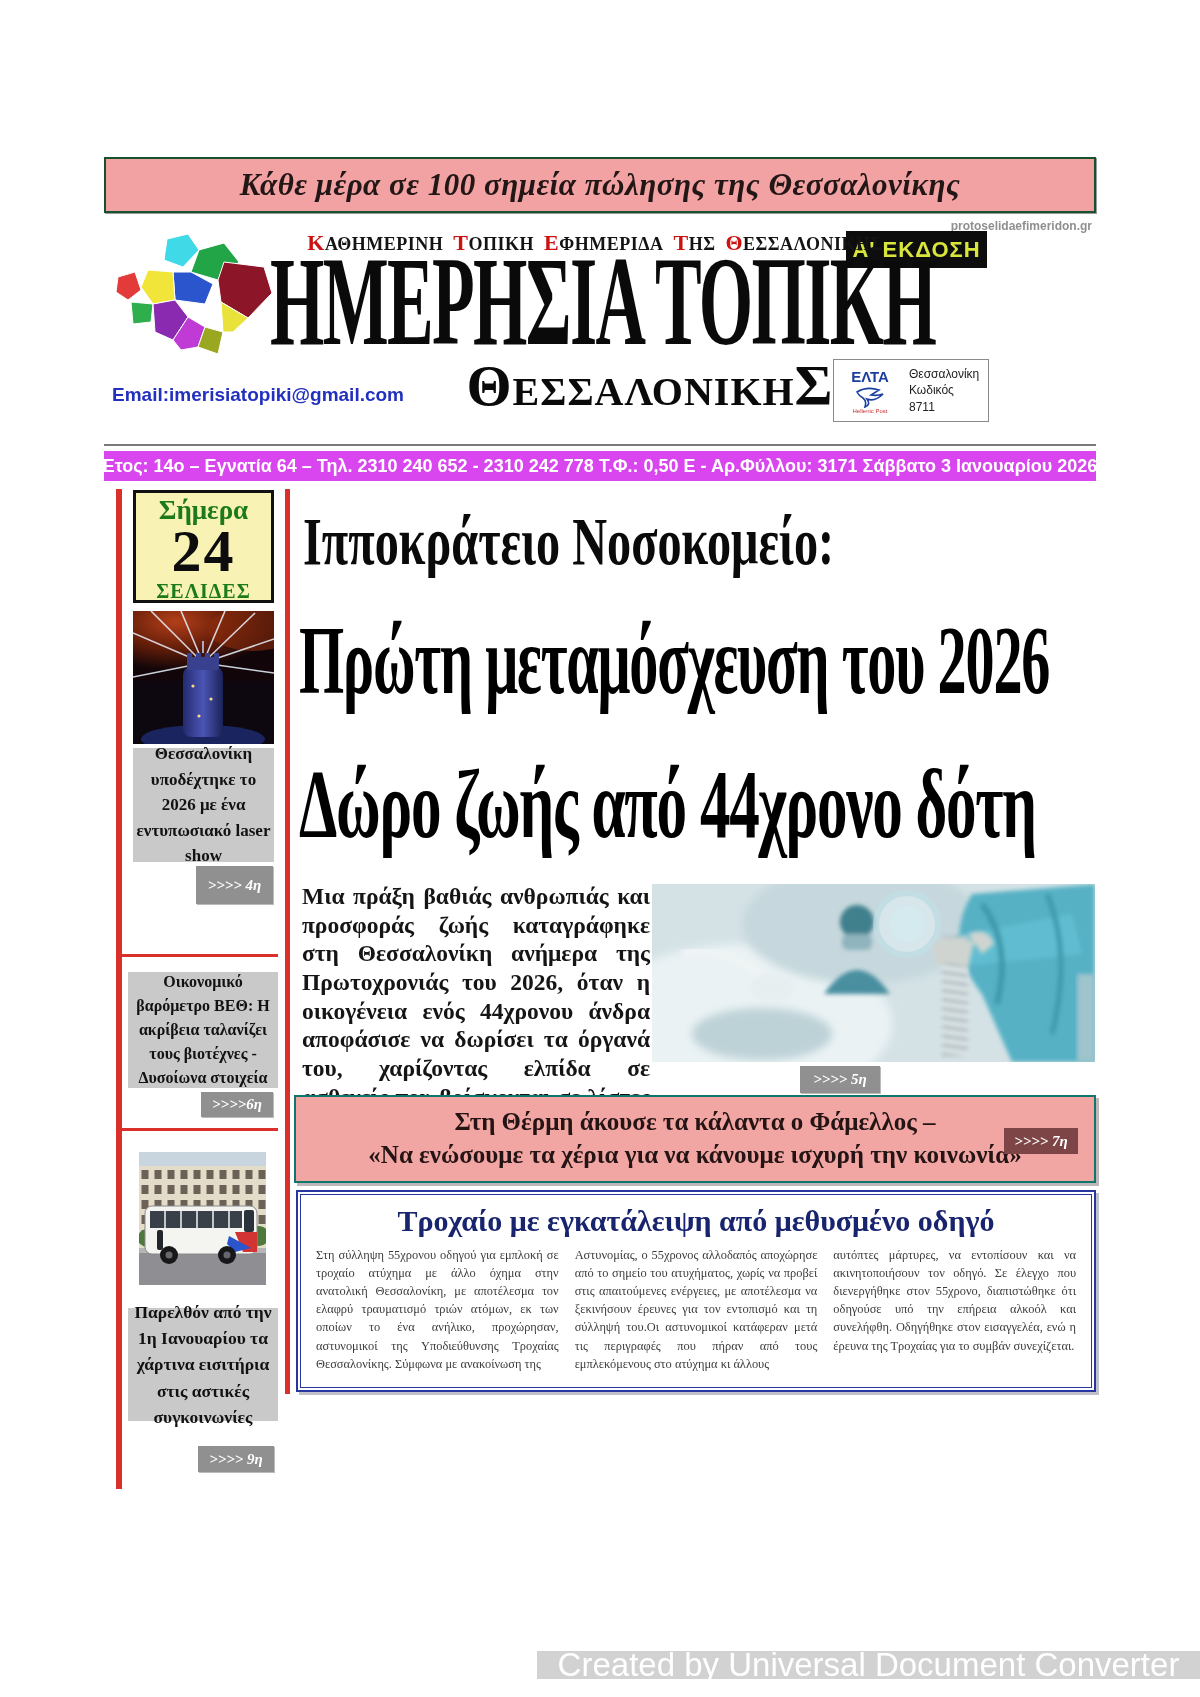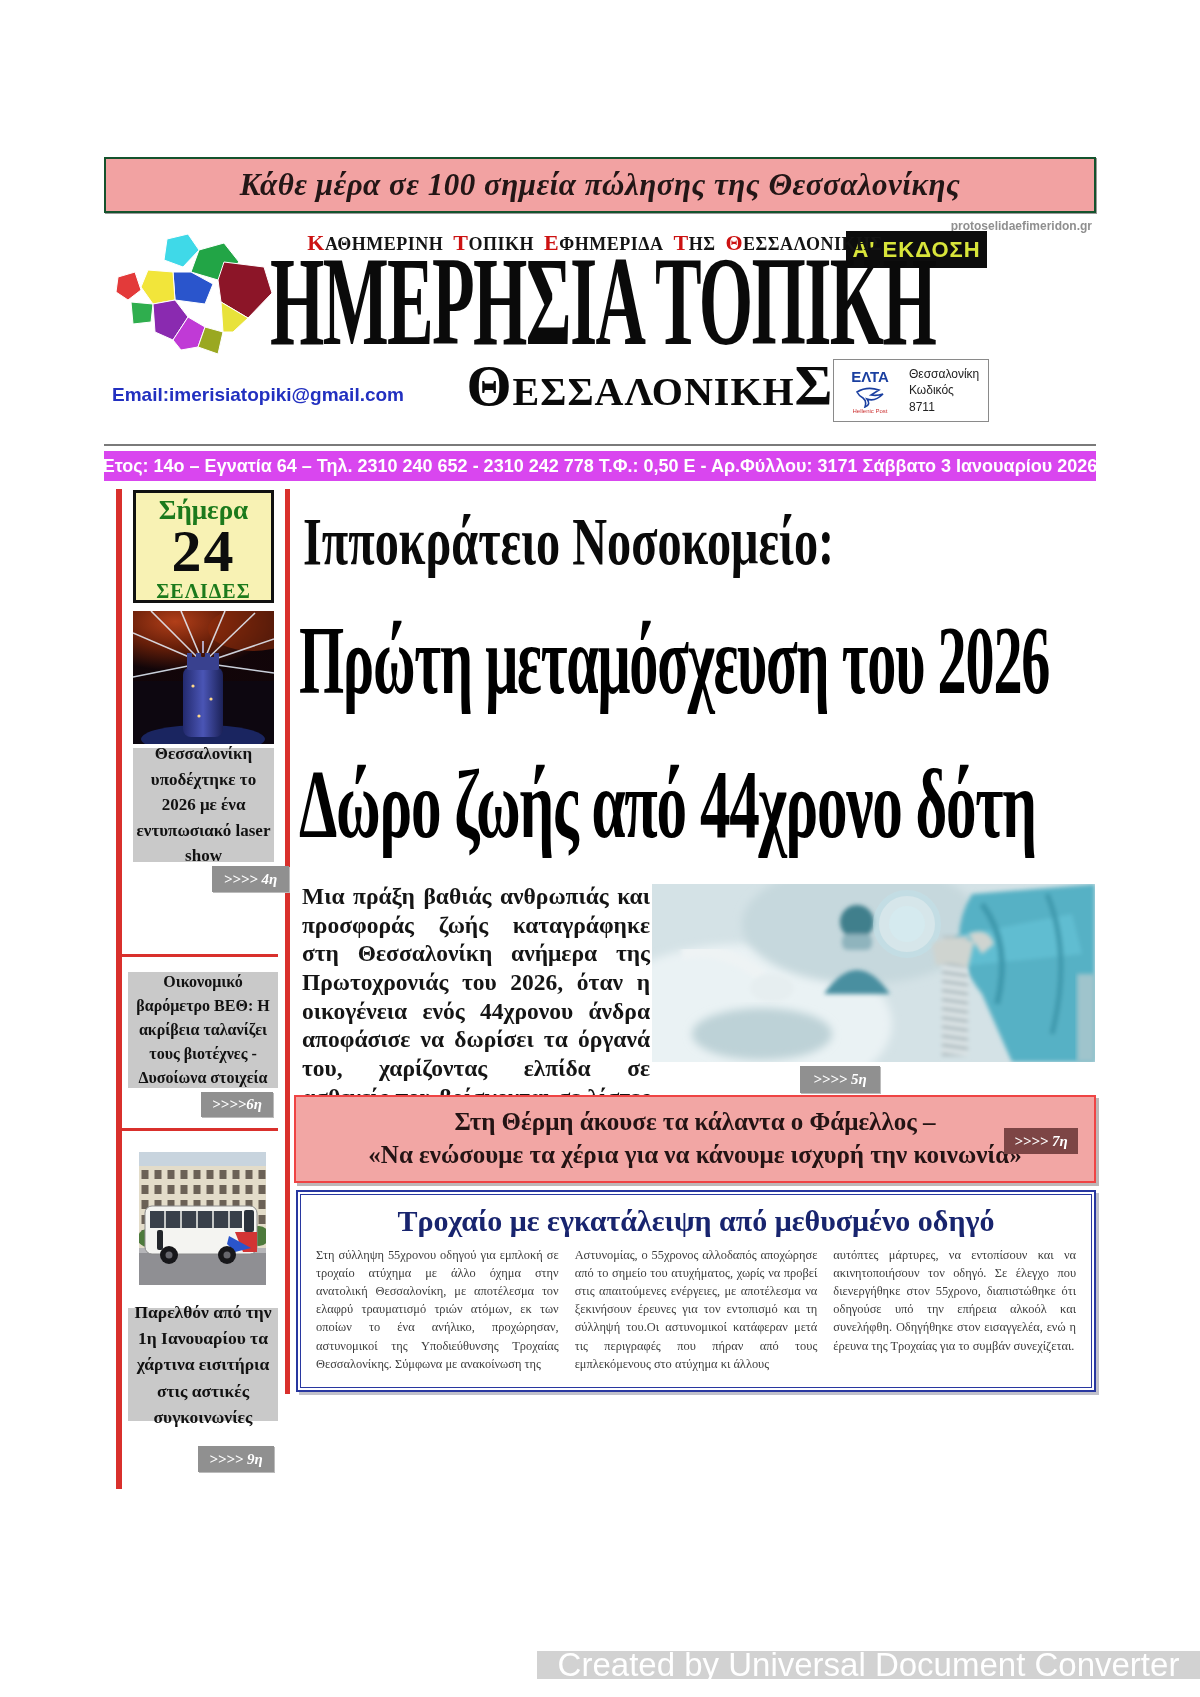--- a/index.html
+++ b/index.html
@@ -95,21 +95,21 @@
   }
   .cap1 { left:133px; top:748px; width:141px; height:114px; font-size:17px; }
   .cap2 { left:128px; top:972px; width:150px; height:116px; font-size:16px; }
   .cap3 { left:128px; top:1308px; width:150px; height:113px; font-size:17.5px; }
 
   .ptag {
     position:absolute; background:#909090; color:#ffffff;
     font-style:italic; font-weight:bold; font-size:15px;
     display:flex; align-items:center; justify-content:center; box-shadow:1px 1px 0 #bbb;
   }
-  .tag4 { left:196px; top:866px;  width:77px; height:26px;margin-left:16px; }
+  .tag4 { left:196px; top:866px;  width:77px; height:38px; }
   .tag6 { left:201px; top:1092px; width:72px; height:25px; }
   .tag9 { left:198px; top:1446px; width:76px; height:26px; }
   .tag5 { left:800px; top:1066px; width:80px; height:27px; }
 
   .red-hr { position:absolute; left:122px; width:156px; height:3px; background:#d9302c; }
   .red-hr.r1 { top:954px; } .red-hr.r2 { top:1128px; }
 
   
   .kicker {
     position:absolute; left:303px; top:503px; white-space:nowrap;
@@ -123,21 +123,21 @@
   .headline2 { top:756px; transform:scaleX(.63); }
 
   .lead {
     position:absolute; left:302px; top:882px; width:348px; height:202px;
     font-weight:bold; font-size:23.5px; line-height:1.22; text-align:justify; color:#151515;
   }
   .main-photo { position:absolute; left:652px; top:884px; width:443px; height:178px; }
 
   .pink-banner {
     position:absolute; left:294px; top:1095px; width:802px; height:88px;
-    background:#f2a6a4; border:2px solid #ef4444; box-shadow:3px 3px 0 rgba(110,95,95,.45);
+    background:#f2a6a4; border:2px solid #0f766e; box-shadow:3px 3px 0 rgba(110,95,95,.45);
     text-align:center; padding-top:9px;
   }
   .pink-banner .l1, .pink-banner .l2 {
     font-weight:bold; font-size:25px; color:#241414; line-height:1.3; display:block;
   }
   .tag7 {
     position:absolute; right:16px; top:31px; width:74px; height:26px; background:#7d4545;
     color:#fff; font-style:italic; font-weight:bold; font-size:15px;
     display:flex; align-items:center; justify-content:center;
   }

